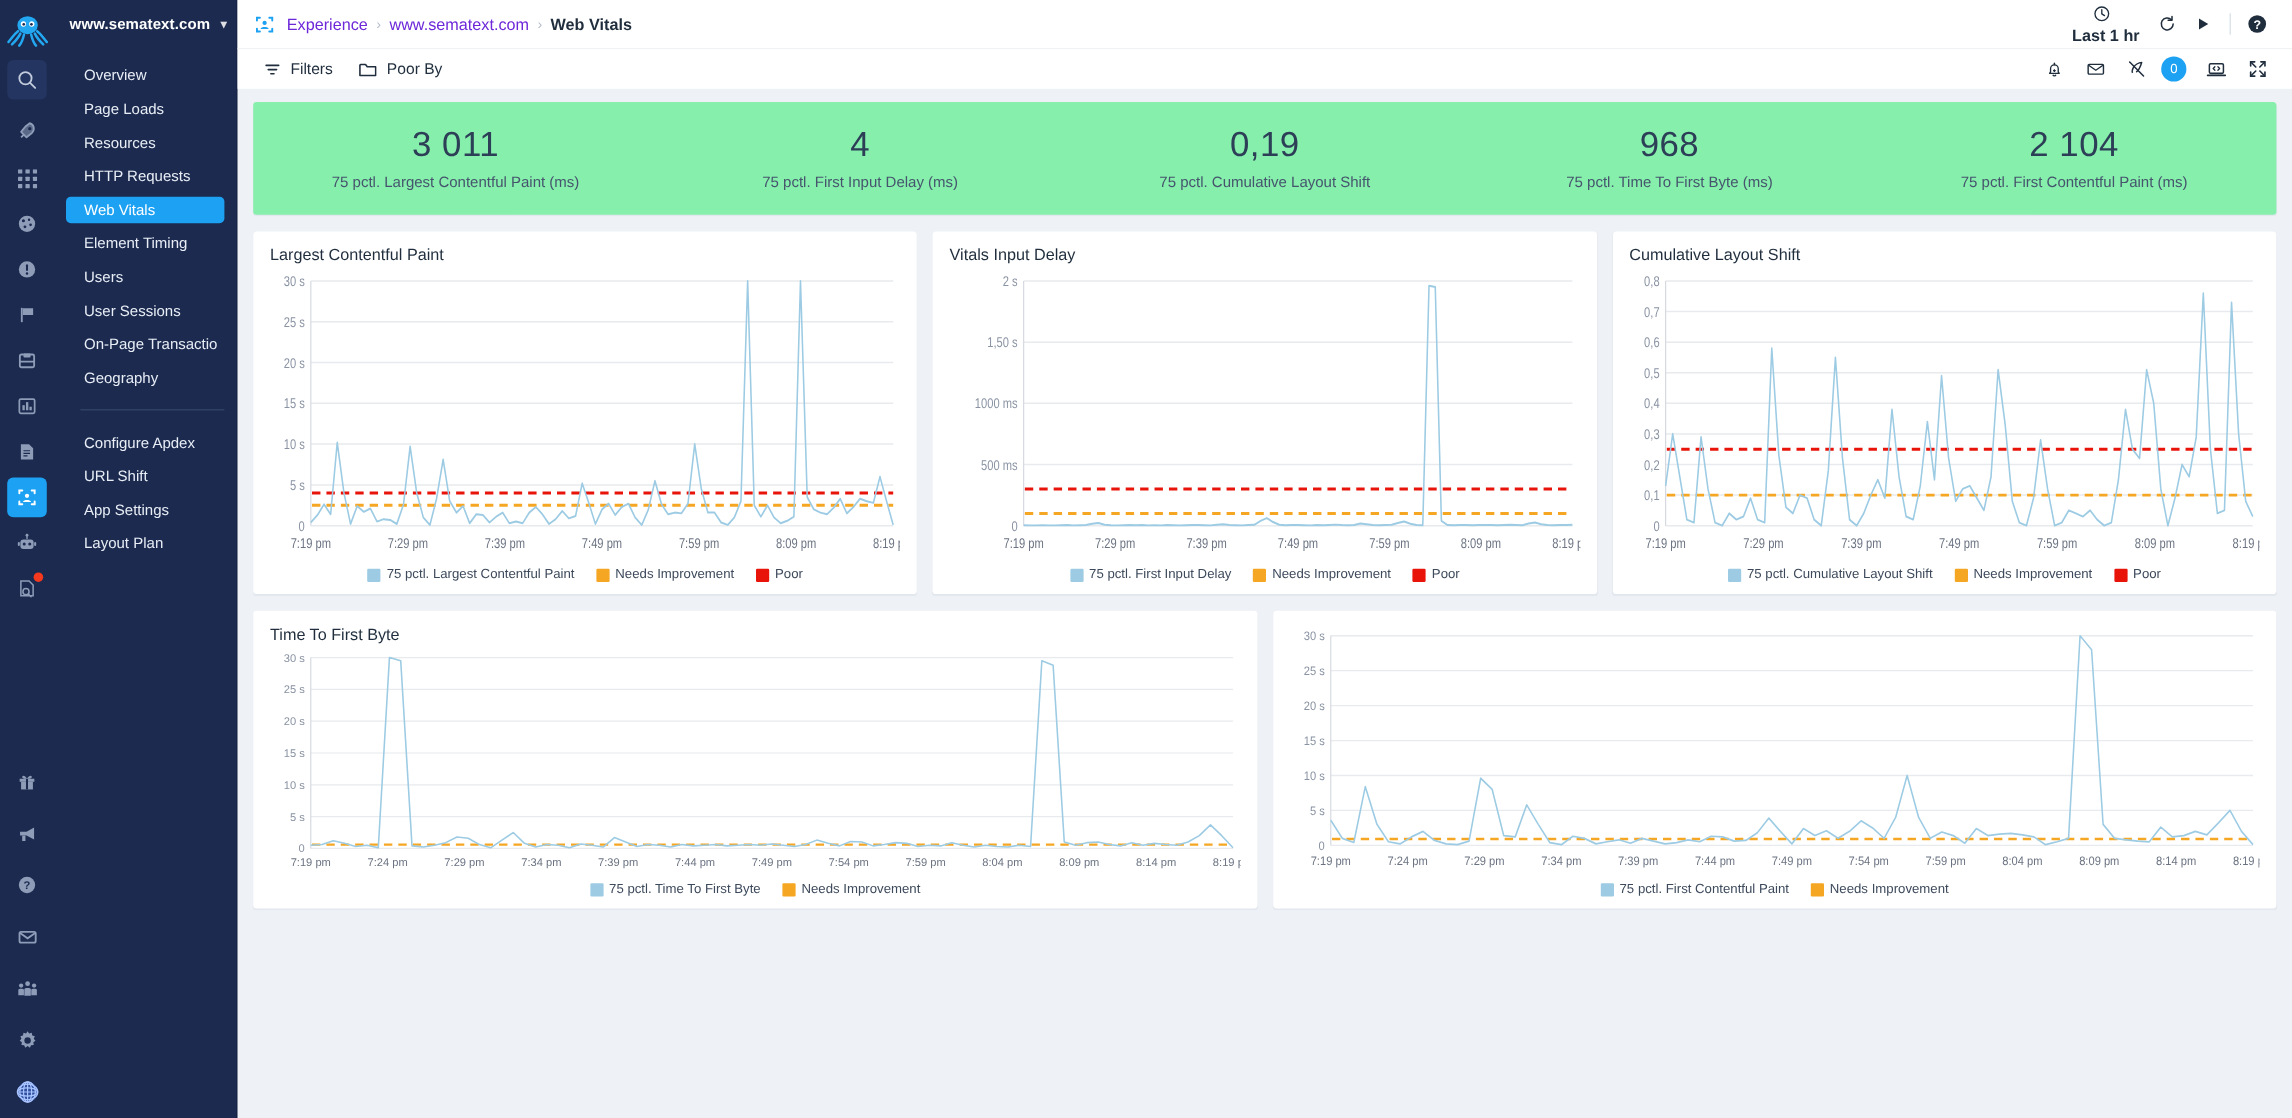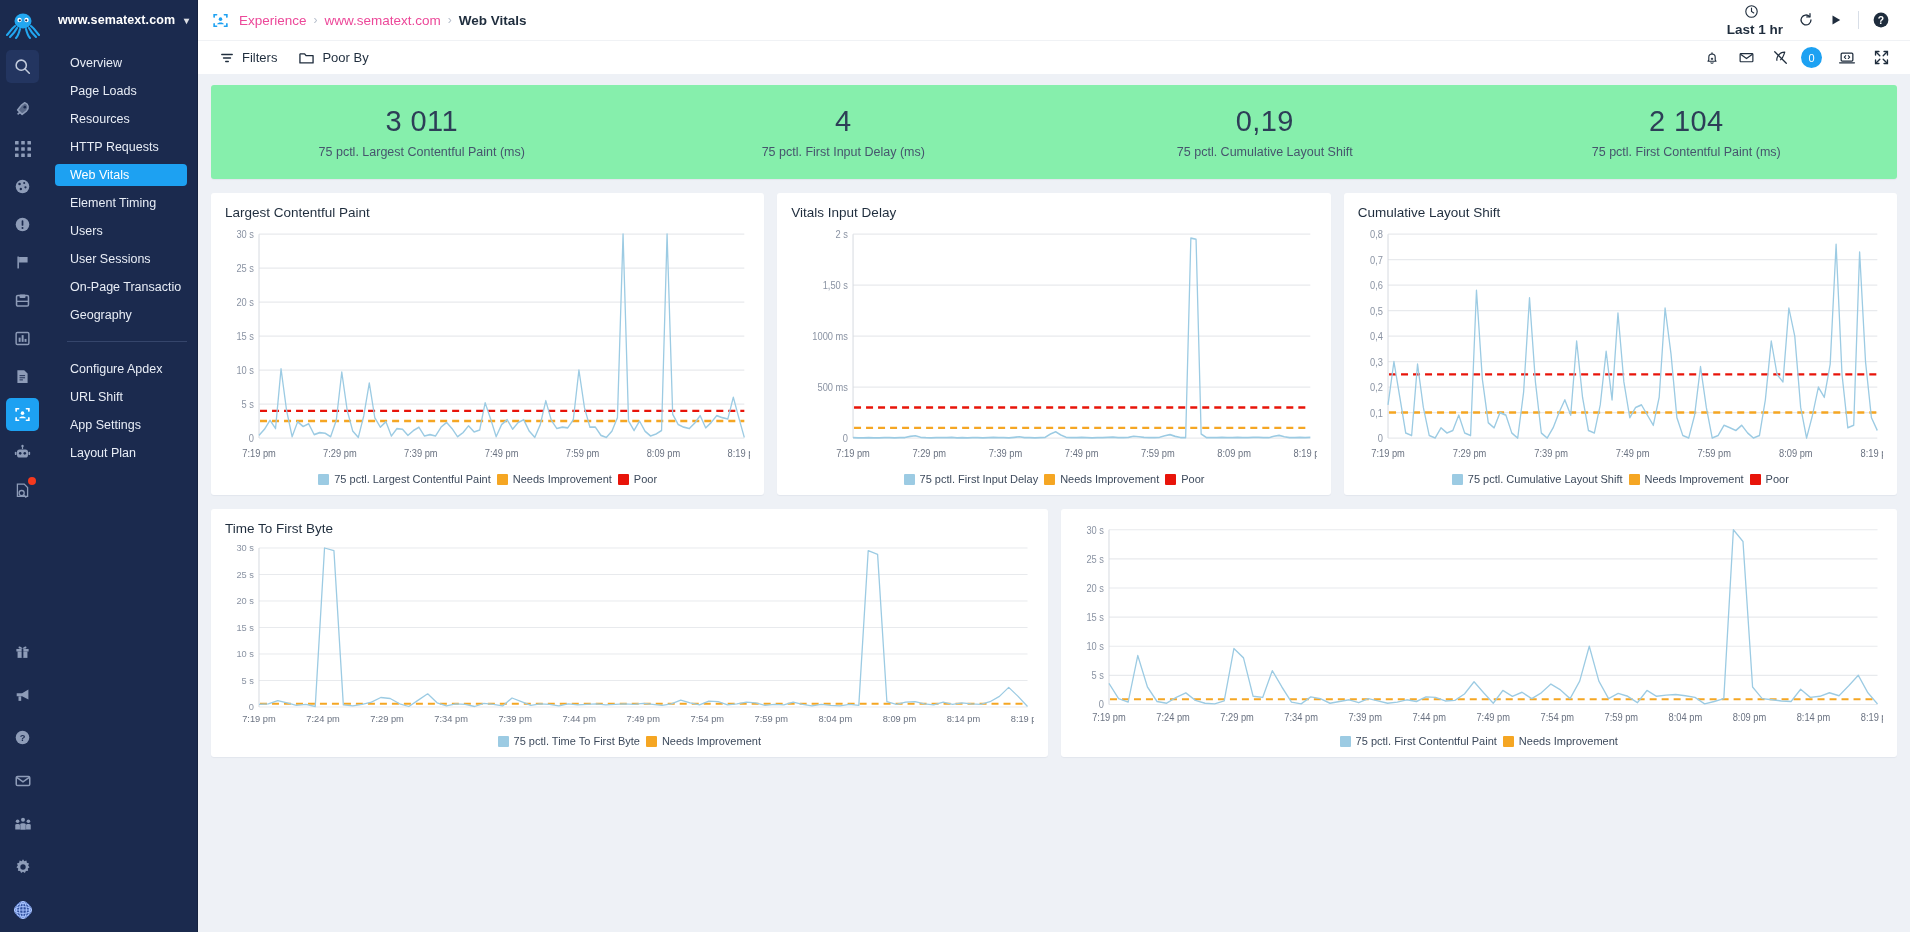--- a/index.html
+++ b/index.html
@@ -65,21 +65,21 @@
   .nav-divider { height: 1px; background: #35456b; margin: 9px 10px 16px 22px; }
 
   
   .main { flex: 1 1 auto; height: 932px; display: flex; flex-direction: column; background: #eef1f6; min-width: 0; }
 
   .topbar {
     height: 40px; background: #fff; display: flex; align-items: center;
     padding: 0 14px 0 14px; flex: 0 0 40px;
   }
   .crumb-icon { margin-right: 10px; display: flex; align-items: center; }
-  .crumb { font-size: 13.5px; color: #ec4899; white-space: nowrap; }
+  .crumb { font-size: 13.5px; color: #6d28d9; white-space: nowrap; }
   .crumb.last { color: #1f2d3d; font-weight: bold; }
   .crumb-sep { color: #b7bfcc; margin: 0 7px; font-size: 12px; }
   .top-right { margin-left: auto; display: flex; align-items: center; gap: 0; }
   .timepick { display: flex; align-items: center; font-size: 13.5px; color: #1f2d3d; font-weight: bold; flex-direction: column; }
   .timepick .lbl { margin-left: 7px; }
   .tb-icon { width: 30px; height: 30px; display: flex; align-items: center; justify-content: center; }
   .tb-divider { width: 1px; height: 18px; background: #d8dee7; margin: 0 7px; }
 
   .subbar {
     height: 34px; background: #fff; display: flex; align-items: center;
@@ -112,21 +112,21 @@
     background: #fff; border-radius: 3px;
     box-shadow: 0 1px 1px rgba(20,40,80,.05);
     padding: 12px 14px 8px 14px;
     display: flex; flex-direction: column;
   }
   .row1 .panel { flex: 1 1 0; height: 302px; }
   .row2 .panel { flex: 1 1 0; height: 248px; }
   .panel-title { font-size: 13.5px; color: #1f2d3d; margin-bottom: 4px; }
   .plot-wrap { flex: 1 1 auto; position: relative; }
   .plot-wrap svg { display: block; width: 100%; height: 100%; }
-  .legend { display: flex; align-items: flex-end; justify-content: center; gap: 6px; margin-top: 2px; padding-bottom: 2px; }
+  .legend { display: flex; align-items: flex-end; justify-content: center; gap: 18px; margin-top: 2px; padding-bottom: 2px; }
   .legend-item { display: flex; align-items: center; font-size: 11px; color: #3d4a5c; }
   .legend-swatch { width: 11px; height: 11px; border-radius: 1px; margin-right: 5px; }
 </style>
 </head>
 <body>
 
 <div class="icon-rail">
   <div class="rail-logo">
     <svg width="34" height="30" viewBox="0 0 34 30">
       <g fill="#22a7f0">
@@ -512,20 +512,24 @@
         <div class="kpi-val">3 011</div>
         <div class="kpi-lbl">75 pctl. Largest Contentful Paint (ms)</div>
       </div>
       <div class="kpi">
         <div class="kpi-val">4</div>
         <div class="kpi-lbl">75 pctl. First Input Delay (ms)</div>
       </div>
       <div class="kpi">
         <div class="kpi-val">0,19</div>
         <div class="kpi-lbl">75 pctl. Cumulative Layout Shift</div>
+      </div>
+      <div class="kpi">
+        <div class="kpi-val">968</div>
+        <div class="kpi-lbl">75 pctl. Time To First Byte (ms)</div>
       </div>
       <div class="kpi">
         <div class="kpi-val">2 104</div>
         <div class="kpi-lbl">75 pctl. First Contentful Paint (ms)</div>
       </div>
     </div>
 
     <div class="chart-row row1">
       <div class="panel">
         <div class="panel-title">Largest Contentful Paint</div>

